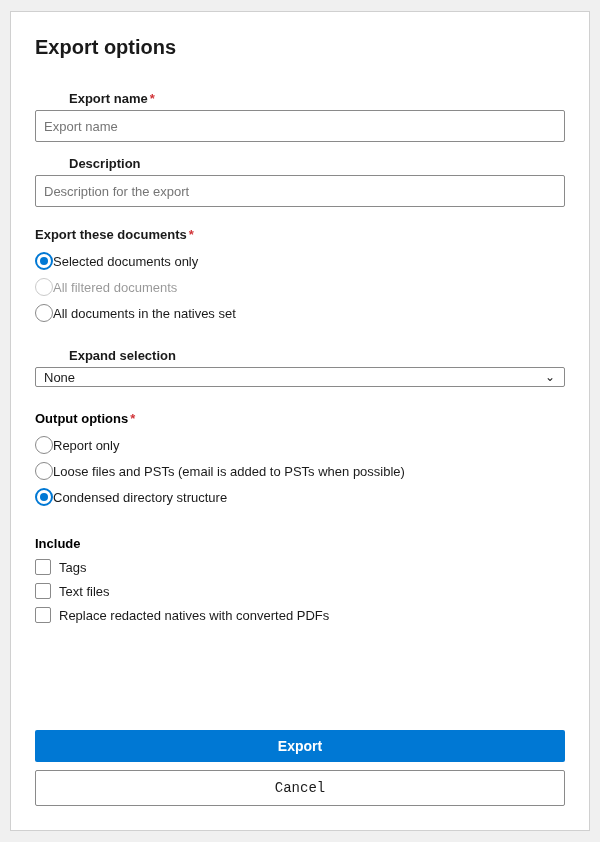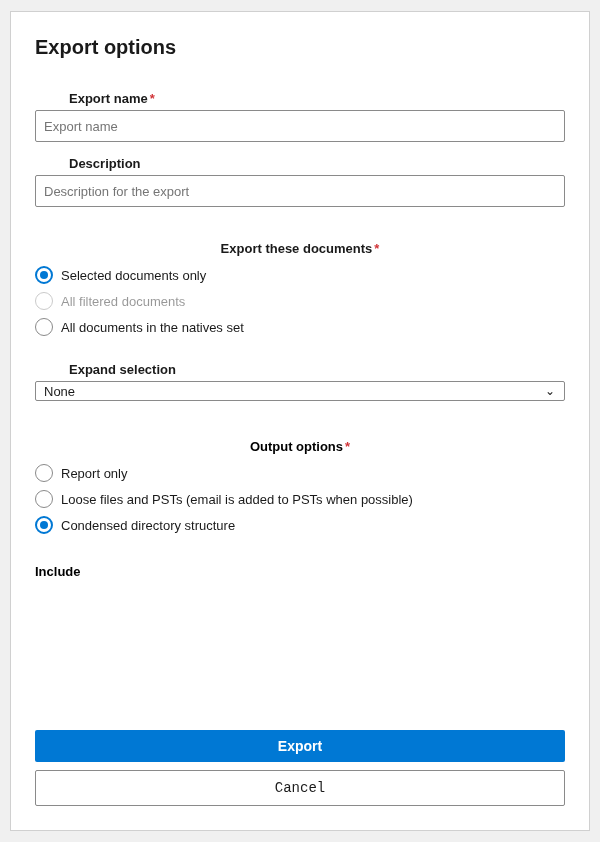--- a/index.html
+++ b/index.html
@@ -77,21 +77,20 @@
     .radio-group {
       display: flex;
       flex-direction: column;
       gap: 8px;
       margin-bottom: 14px;
     }
 
     .radio-item {
       display: flex;
       align-items: center;
-      gap: 8px;
       cursor: pointer;
     }
 
     .radio-item.disabled {
       opacity: 0.45;
       cursor: default;
     }
 
     .radio-item label {
       font-size: 13px;
@@ -152,23 +151,22 @@
       position: absolute;
       right: 10px;
       top: 50%;
       transform: translateY(-50%);
       pointer-events: none;
       color: #1a1a1a;
       font-size: 12px;
     }
 
     .section-divider {
-      margin-top: 20px;
+      margin-top: 6px;
       margin-bottom: 12px;
-      text-align: center;
     }
 
     .checkbox-group {
       display: flex;
       flex-direction: column;
       gap: 8px;
       margin-top: 8px;
     }
 
     .checkbox-item {
@@ -314,20 +312,34 @@
       </div>
       <div class="radio-item">
         <div class="radio-custom checked"></div>
         <label>Condensed directory structure</label>
       </div>
     </div>
   </div>
 
   <div class="form-group">
     <span class="include-section-label">Include</span>
+    <div class="checkbox-group">
+      <div class="checkbox-item">
+        <div class="checkbox-custom"></div>
+        <label>Tags</label>
+      </div>
+      <div class="checkbox-item">
+        <div class="checkbox-custom"></div>
+        <label>Text files</label>
+      </div>
+      <div class="checkbox-item">
+        <div class="checkbox-custom"></div>
+        <label>Replace redacted natives with converted PDFs</label>
+      </div>
+    </div>
   </div>
 
   <div class="spacer"></div>
 
   <div class="footer">
     <button class="btn-export">Export</button>
     <button class="btn-cancel">Cancel</button>
   </div>
 
 </div>

